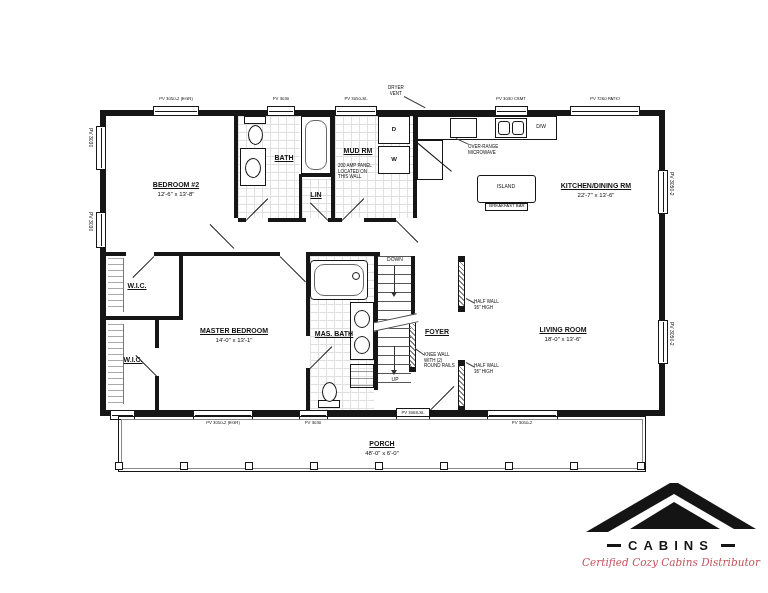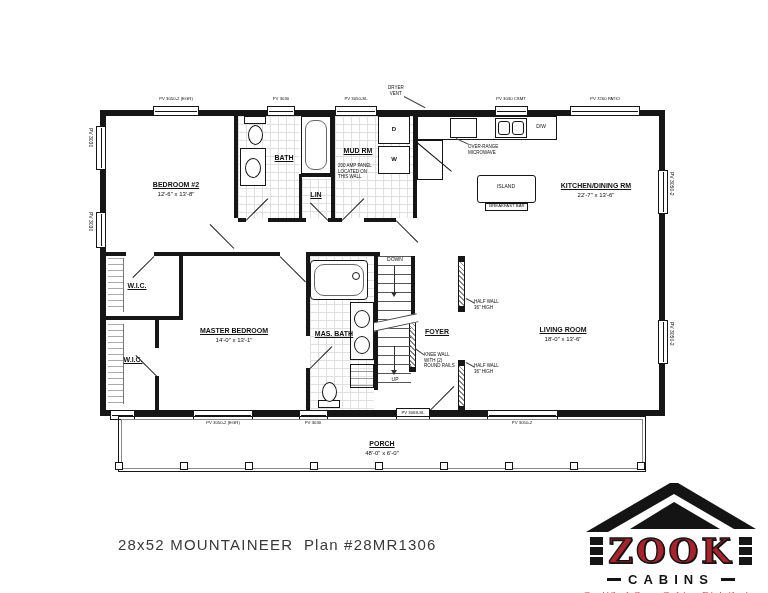--- a/index.html
+++ b/index.html
@@ -243,32 +243,26 @@
   <div class="leader" style="left:466px;top:362px;width:10px;transform:rotate(28deg)"></div>
 
   <div class="note" style="left:424px;top:352px">
     <div>KNEE WALL</div>
     <div>WITH (2)</div>
     <div>ROUND RAILS</div>
   </div>
   <div class="leader" style="left:415px;top:348px;width:11px;transform:rotate(35deg)"></div>
 
 
-  <div class="plan-title" style="left:118px;top:536px">28x52 MOUNTAINEER  Plan #28MR1306</div>
 
   <div class="zook" style="left:578px;top:480px;width:186px;height:112px">
     <svg width="186" height="54" viewBox="0 0 186 54">
       <path d="M8 52 L92 3 L100 3 L178 49 L156 49 L96 14 L30 52 Z" fill="#141414"></path>
       <path d="M52 49 L96 22 L142 49 Z" fill="#141414"></path>
     </svg>
-    <div class="zook-word-row">
-      <div class="logend" style="left:12px"></div>
-      <div class="zook-word">ZOOK</div>
-      <div class="logend" style="right:12px"></div>
-    </div>
     <div class="zook-cabins-row">
       <span class="zdash"></span>
       <span class="zook-cabins">CABINS</span>
       <span class="zdash"></span>
     </div>
     <div class="zook-tagline">Certified Cozy Cabins Distributor</div>
   </div>
 
 </div>
 

